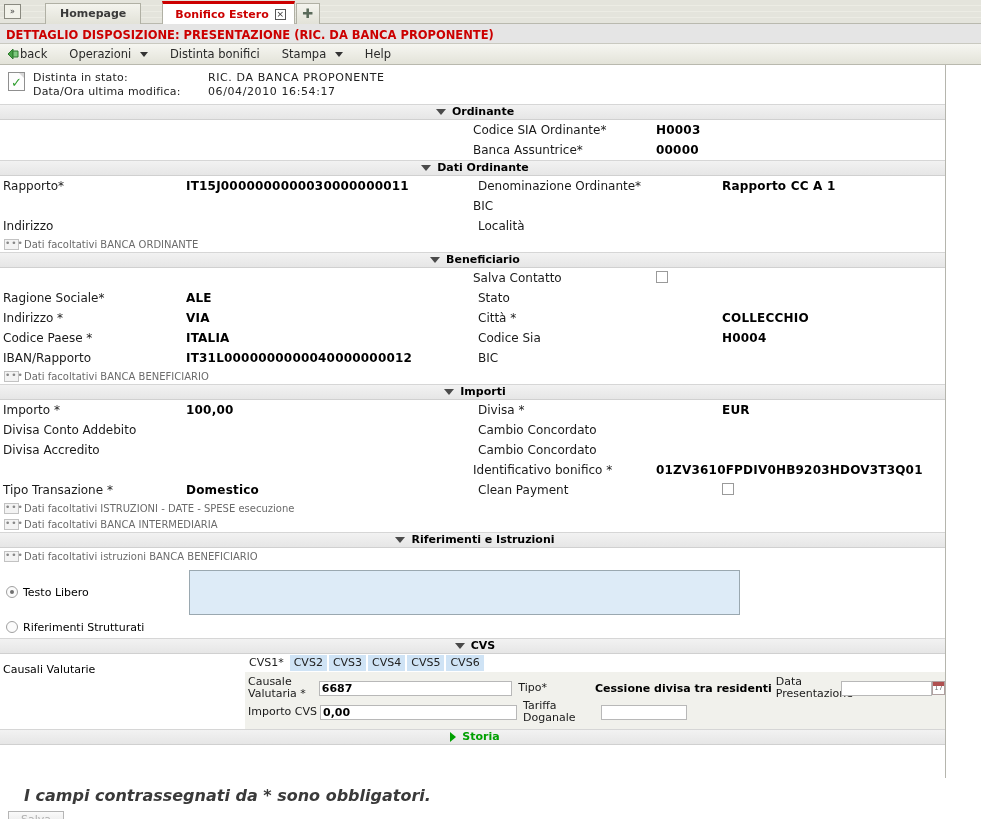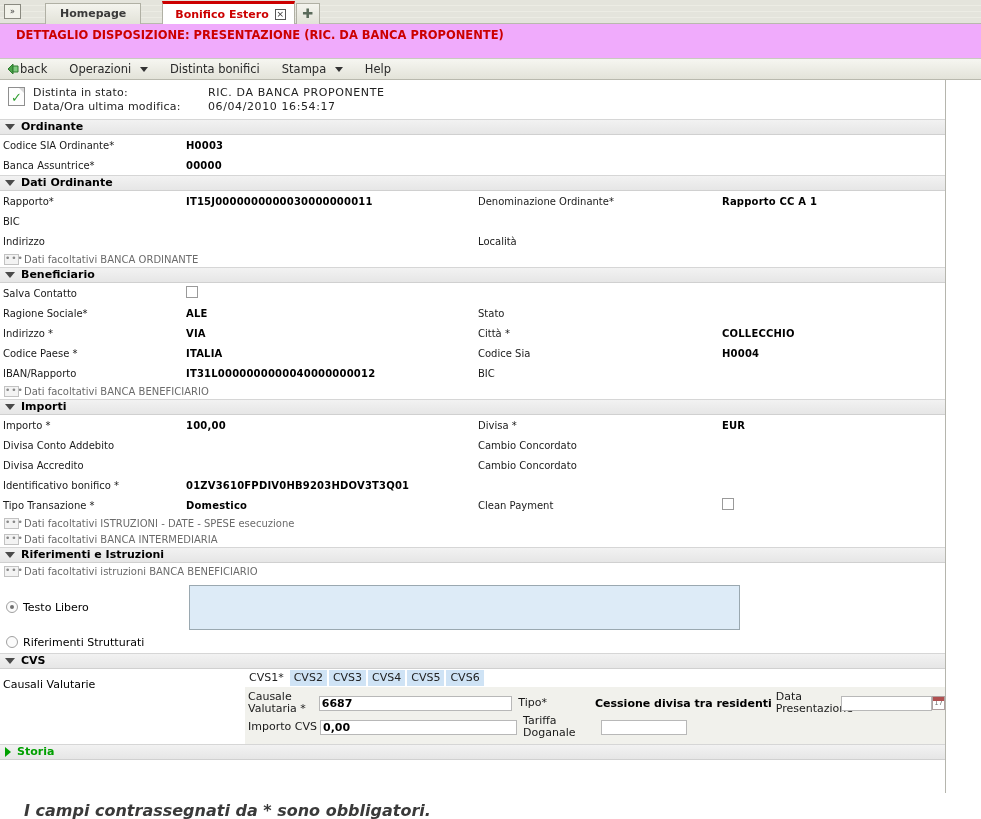--- a/index.html
+++ b/index.html
@@ -85,27 +85,27 @@
     line-height: 19px;
     color: #5a6a5a;
     font-size: 13px;
     cursor: pointer;
     position: relative;
     top: 1px;
   }
 
   
   .page-title {
-    height: 35px;
+    height: 20px;
     line-height: 22px;
-    padding-left: 16px;
+    padding-left: 6px;
     font-size: 11.5px;
     font-weight: bold;
     color: #cc0000;
-    background: #f0abfc;
+    background: #e5e5e5;
     border-bottom: 1px solid #c9c9c0;
   }
 
   
   .menubar {
     height: 21px;
     display: flex;
     align-items: center;
     background: linear-gradient(#f6f6f1, #e3e3d9);
     border-bottom: 1px solid #b9b9ae;
@@ -175,39 +175,40 @@
     background: linear-gradient(#f2f2f2, #e6e6e6);
     border-top: 1px solid #d6d6d6;
     border-bottom: 1px solid #d0d0d0;
     font-weight: bold;
     font-size: 11px;
     padding-left: 5px;
     display: flex;
     align-items: center;
     gap: 6px;
     cursor: pointer;
+    justify-content: center;
   }
   .tri-down {
     width: 0; height: 0;
     border-left: 5px solid transparent;
     border-right: 5px solid transparent;
     border-top: 6px solid #4a4a4a;
     display: inline-block;
   }
   .tri-right {
     width: 0; height: 0;
     border-top: 5px solid transparent;
     border-bottom: 5px solid transparent;
     border-left: 6px solid #00a000;
     display: inline-block;
   }
   .sec-header.storia { color: #00a000; }
 
   
-  .frow { display: flex; align-items: center; height: 20px; font-size: 10px; }
+  .frow { display: flex; align-items: center; height: 20px; font-size: 12px; justify-content: flex-end; }
   .fl { padding-left: 3px; color: #1a1a1a; }
   .fv { font-weight: bold; color: #000; letter-spacing: .2px; }
   .c1l { width: 186px; }
   .c1v { width: 289px; }
   .c2l { width: 247px; }
   .c2v { flex: 1; }
 
   .cbox {
     width: 12px; height: 12px;
     border: 1px solid #9a9a9a;

